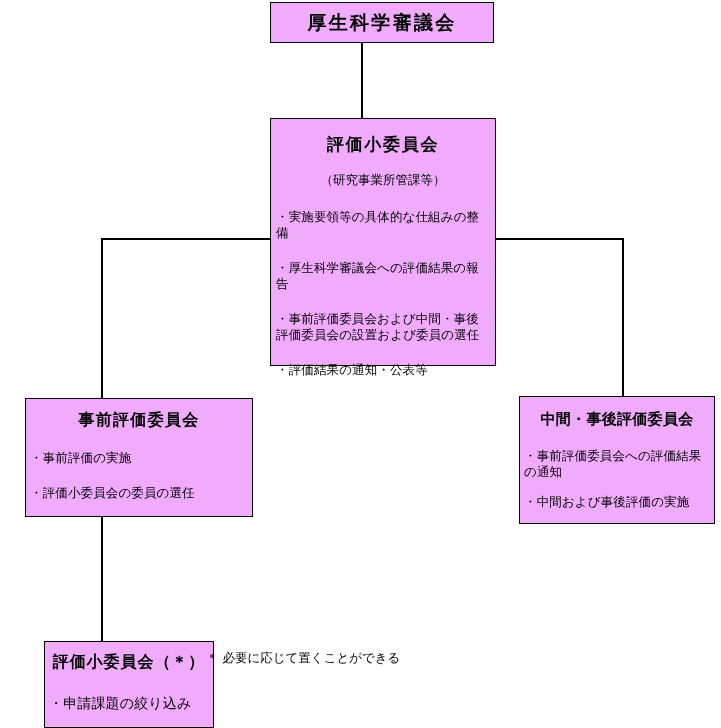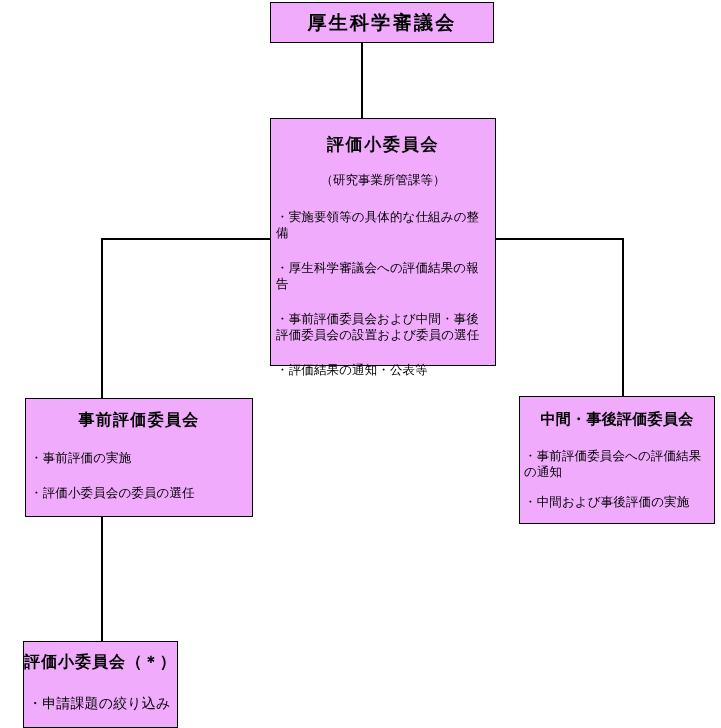--- a/index.html
+++ b/index.html
@@ -115,21 +115,21 @@
     padding: 0 5px 0 4px;
   }
   #box-interim .bullet {
     font-size: 12.5px;
     line-height: 16px;
     margin-bottom: 14px;
   }
 
   
   #box-subcommittee {
-    left: 3px; top: 641px; width: 155px; height: 87px;
+    left: 24px; top: 641px; width: 170px; height: 87px;
     border-bottom-width: 1.5px;
   }
   #box-subcommittee .box-title {
     font-size: 16px;
     margin-top: 10px;
     letter-spacing: 0.06em;
   }
   #box-subcommittee .bullets {
     margin-top: 22px;
     padding: 0 5px 0 4px;
@@ -198,14 +198,15 @@
     </div>
   </div>
 
   <div class="box" id="box-subcommittee">
     <div class="box-title">評価小委員会（＊）</div>
     <div class="bullets">
       <div class="bullet">・申請課題の絞り込み</div>
     </div>
   </div>
 
+  <div id="footnote">＊ 必要に応じて置くことができる</div>
 
 </div>
 
 </body></html>

